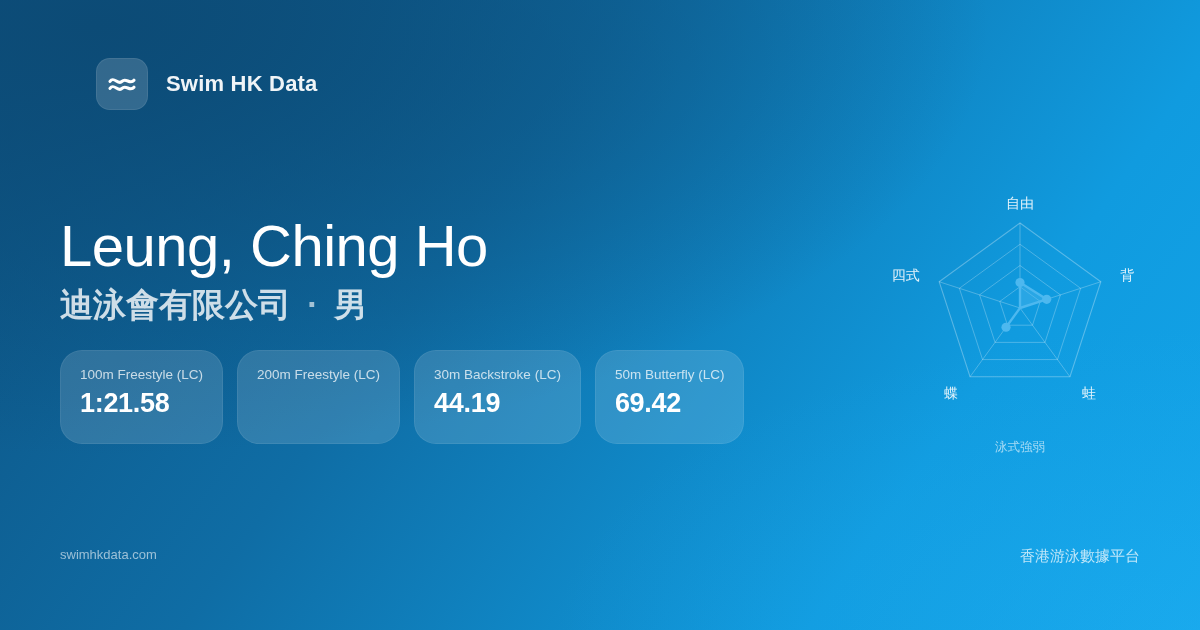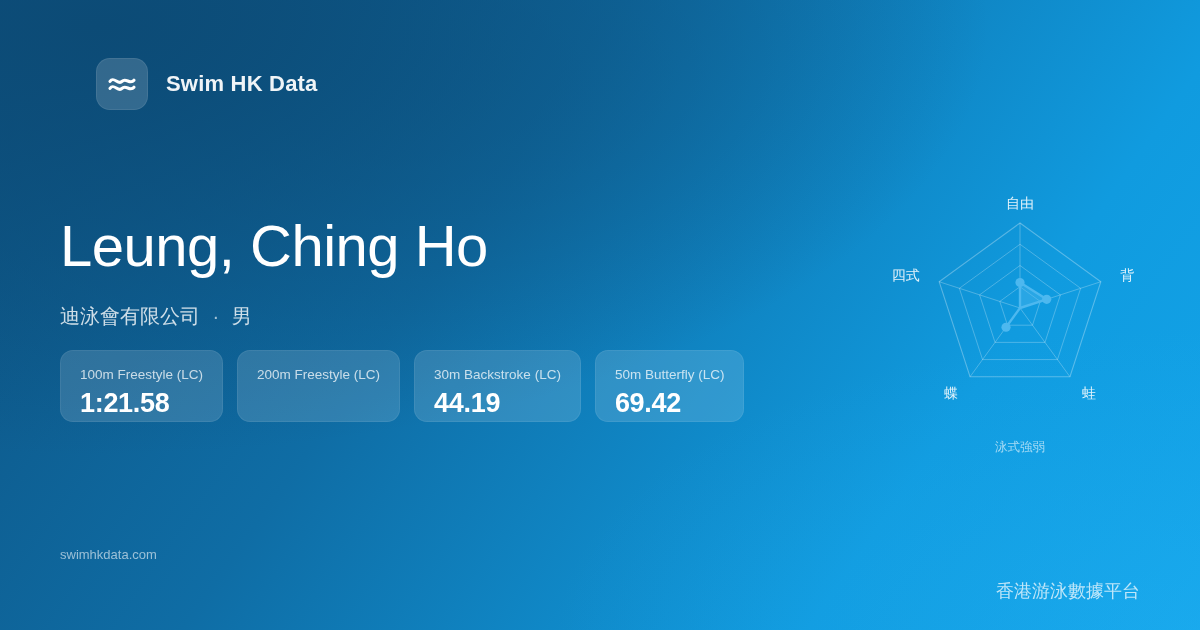--- a/index.html
+++ b/index.html
@@ -44,36 +44,36 @@
     white-space:nowrap;
   }
 
   
   .hero { position:absolute; left:60px; top:216px; z-index:3; }
   .athlete-name {
     font-size:58px; font-weight:400; letter-spacing:-0.5px;
     color:#ffffff; line-height:1.05; white-space:nowrap;text-align:right;
   }
   .athlete-meta {
-    margin-top:26px;
-    font-size:20px; font-weight:400;
+    margin-top:6px;
+    font-size:33px; font-weight:700;
     color:rgba(255,255,255,.80);
     white-space:nowrap;
   }
   .meta-dot { padding:0 7px; color:rgba(255,255,255,.62); }
 
   
   .stats {
     position:absolute; left:60px; top:350px;
     display:flex; gap:14px; z-index:3;
   }
   .stat-card {
     background:rgba(255,255,255,.14);
-    border-radius:13px;
-    padding:17px 20px 4px 20px;
+    border-radius:22px;
+    padding:17px 20px 26px 20px;
     min-width:115px;
     box-shadow:inset 0 0 0 1px rgba(255,255,255,.07);
   }
   .stat-label {
     font-size:13.5px; font-weight:400;
     color:rgba(255,255,255,.74);
     white-space:nowrap; margin-bottom:7px;
   }
   .stat-value {
     font-size:27px; font-weight:700; letter-spacing:-0.3px;
@@ -94,22 +94,22 @@
     font-family:"Liberation Sans","DejaVu Sans",sans-serif;
     font-size:12.5px; fill:rgba(255,255,255,.62);
   }
 
   
   .footer-left {
     position:absolute; left:60px; top:547px; z-index:3;
     font-size:13px; color:rgba(255,255,255,.58); white-space:nowrap;
   }
   .footer-right {
-    position:absolute; right:60px; top:579px; z-index:3;
-    font-size:18px; color:rgba(255,255,255,.72); white-space:nowrap;
+    position:absolute; right:60px; top:547px; z-index:3;
+    font-size:15px; color:rgba(255,255,255,.72); white-space:nowrap;
   }
 </style>
 </head>
 <body>
 
 <div class="card-canvas">
 
   <div class="brand">
     <div class="brand-mark">
       <svg width="30" height="22" viewBox="0 0 30 22" aria-hidden="true">

